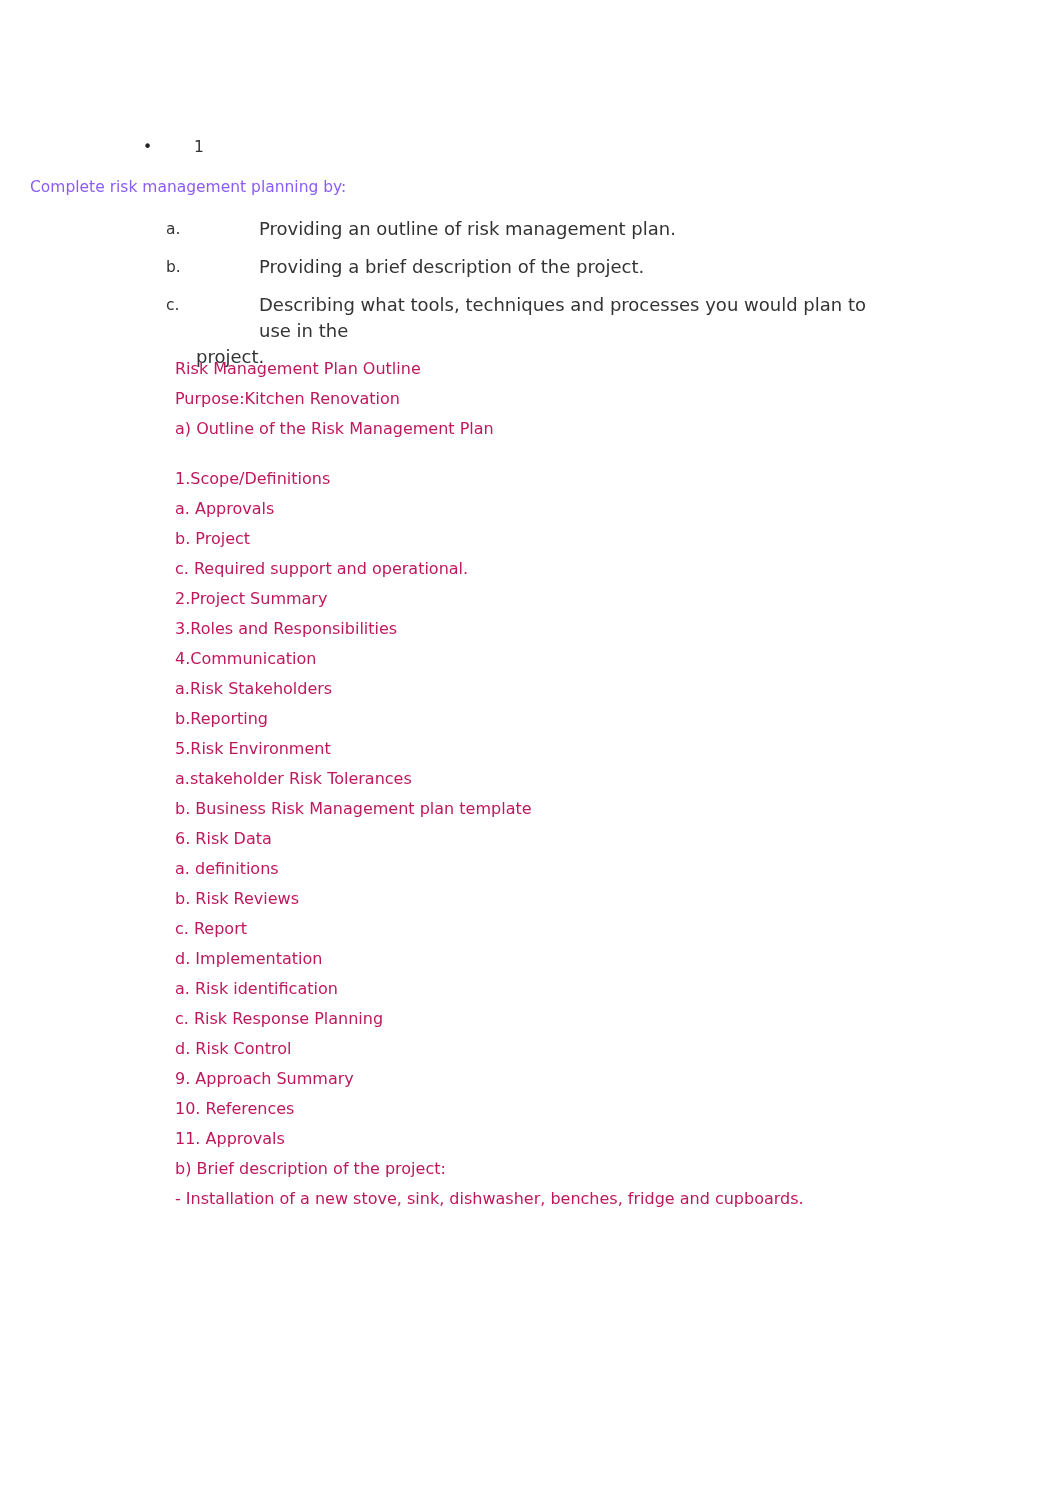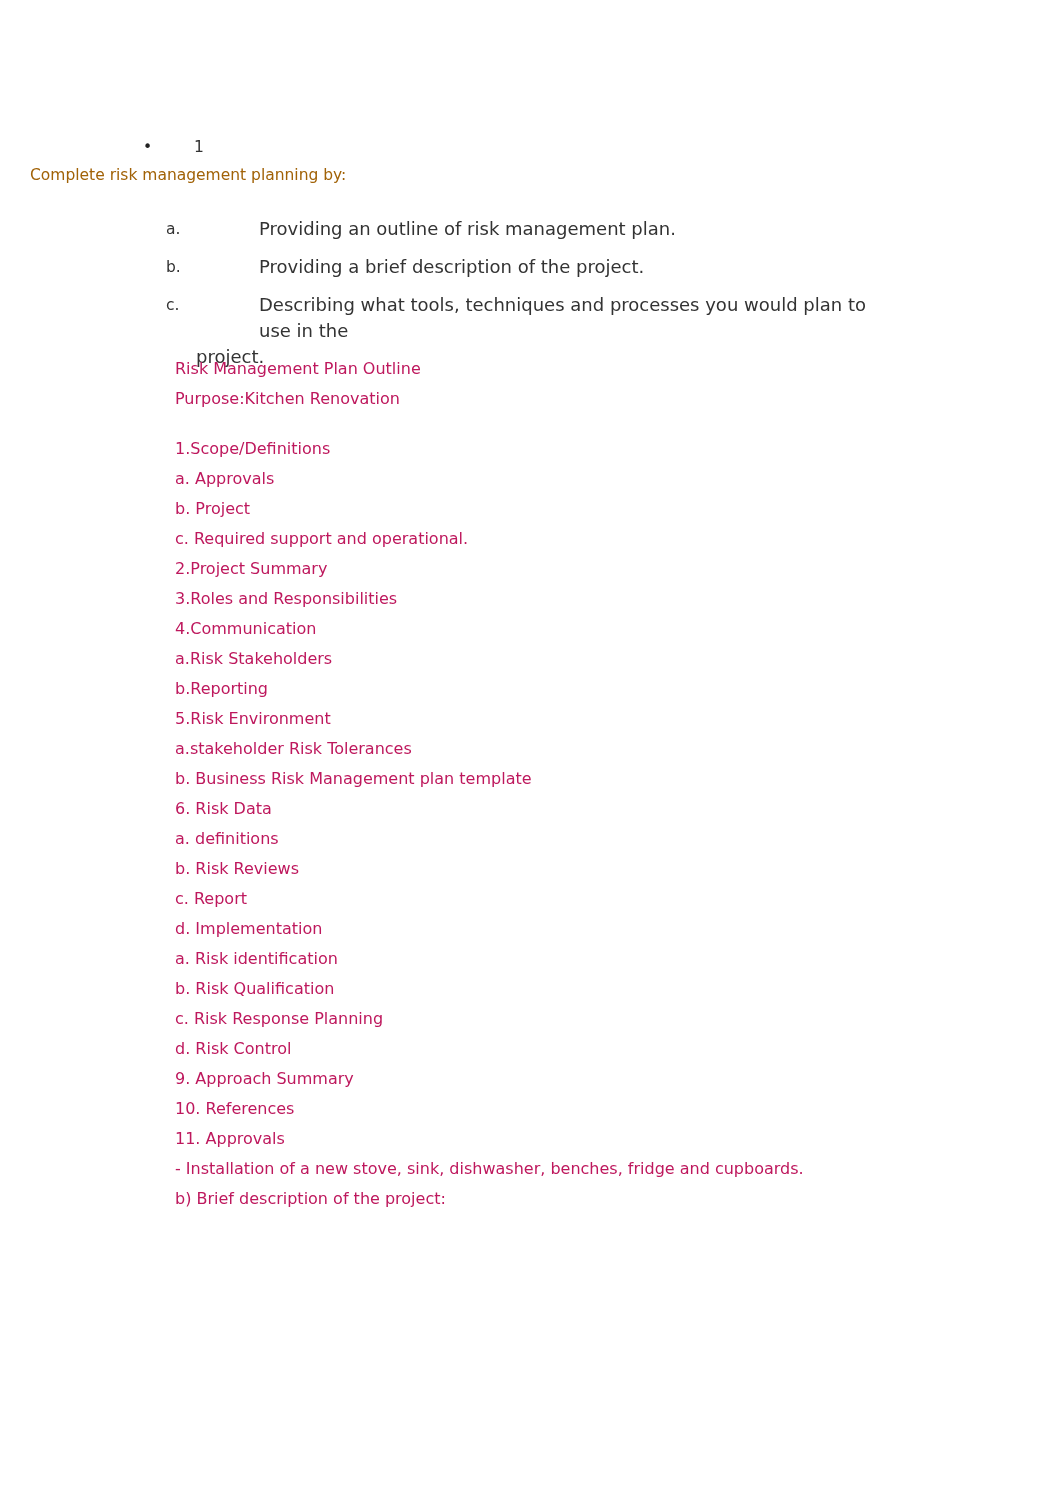--- a/index.html
+++ b/index.html
@@ -48,24 +48,24 @@
     color: #222222;
   }
   .bullet-num {
     display: inline-block;
     padding-left: 49px;
     font-size: 15.5px;
     color: #333333;
   }
   .bullet-lead {
     margin-left: 30px;
-    margin-top: 2px;
+    margin-top: 14px;
     font-size: 15.5px;
     line-height: 26px;
-    color: #a16207;
+    color: #8b5cf6;
   }
 
   
   .abc-list {
     position: absolute;
     left: 0;
     top: 216px;
     width: 900px;
   }
   .abc-item {
@@ -148,44 +148,44 @@
       </span>
     </div>
 
   </div>
 
   <div class="red-block">
 
     <div class="red-line">Risk Management Plan Outline</div>
 
     <div class="red-line">Purpose:Kitchen Renovation</div>
+    <div class="red-line">a) Outline of the Risk Management Plan</div>
 
     <div class="red-line gap-before">1.Scope/Definitions</div>
     <div class="red-line">a. Approvals</div>
     <div class="red-line">b. Project</div>
     <div class="red-line">c. Required support and operational.</div>
     <div class="red-line">2.Project Summary</div>
     <div class="red-line">3.Roles and Responsibilities</div>
     <div class="red-line">4.Communication</div>
     <div class="red-line">a.Risk Stakeholders</div>
     <div class="red-line">b.Reporting</div>
     <div class="red-line">5.Risk Environment</div>
     <div class="red-line">a.stakeholder Risk Tolerances</div>
     <div class="red-line">b. Business Risk Management plan template</div>
     <div class="red-line">6. Risk Data</div>
     <div class="red-line">a. definitions</div>
     <div class="red-line">b. Risk Reviews</div>
     <div class="red-line">c. Report</div>
     <div class="red-line">d. Implementation</div>
     <div class="red-line">a. Risk identification</div>
-    <div class="red-line">b. Risk Qualification</div>
     <div class="red-line">c. Risk Response Planning</div>
     <div class="red-line">d. Risk Control</div>
     <div class="red-line">9. Approach Summary</div>
     <div class="red-line">10. References</div>
     <div class="red-line">11. Approvals</div>
 
+    <div class="red-line">b) Brief description of the project:</div>
     <div class="red-line">- Installation of a new stove, sink, dishwasher, benches, fridge and cupboards.</div>
-    <div class="red-line">b) Brief description of the project:</div>
 
   </div>
 
 </div>
 
 </body></html>

